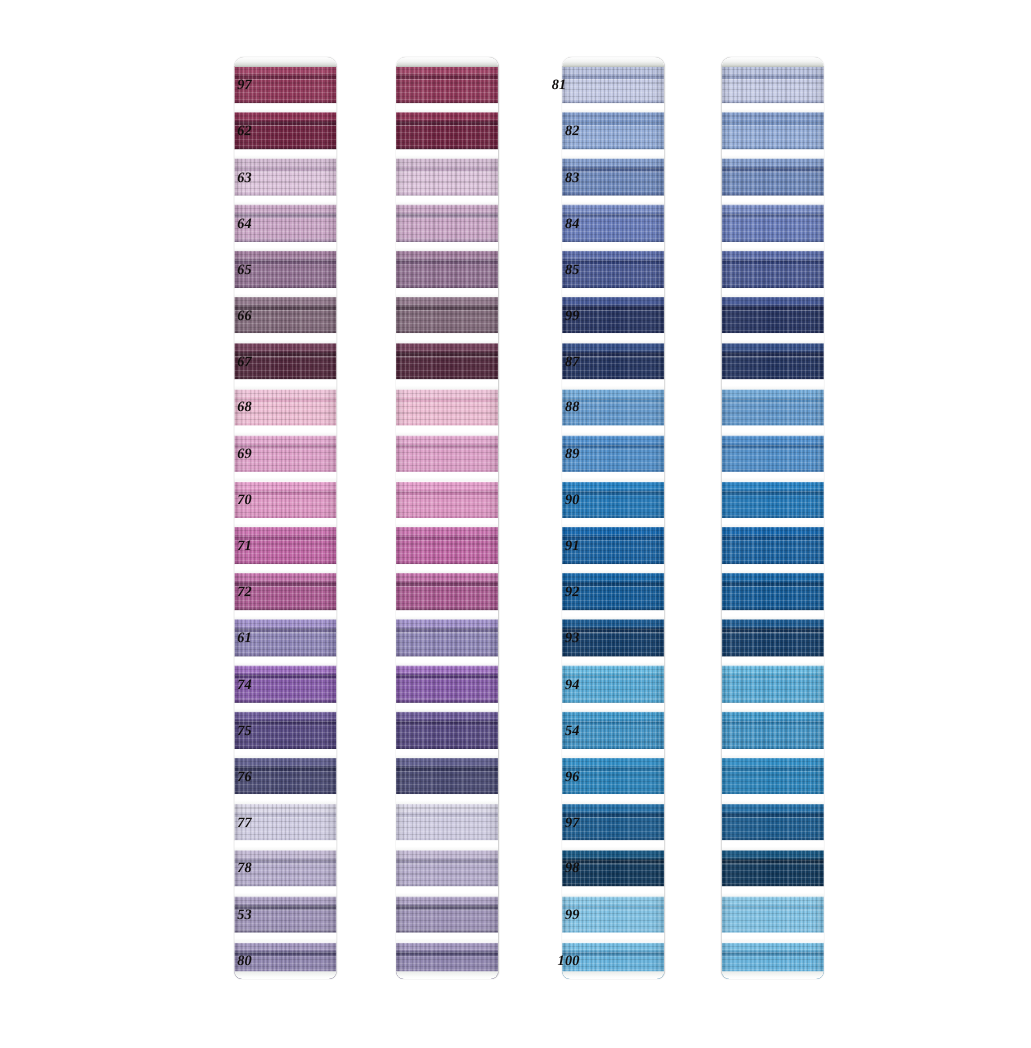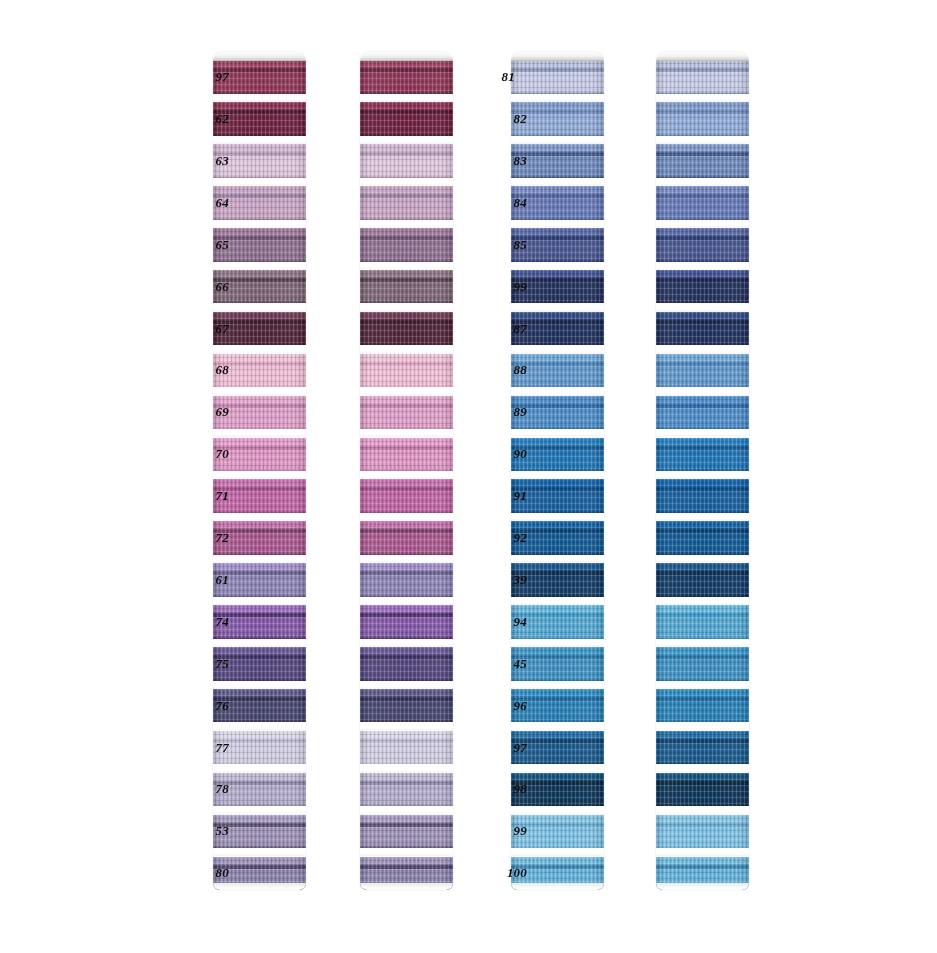--- a/index.html
+++ b/index.html
@@ -790,23 +790,23 @@
       <div class="label" style="left: 481px; top: 153.95px;">83</div>
       <div class="label" style="left: 481px; top: 195.85px;">84</div>
       <div class="label" style="left: 481px; top: 237.75px;">85</div>
       <div class="label" style="left: 481px; top: 279.65px;">99</div>
       <div class="label" style="left: 481px; top: 321.55px;">87</div>
       <div class="label" style="left: 481px; top: 363.45px;">88</div>
       <div class="label" style="left: 481px; top: 405.35px;">89</div>
       <div class="label" style="left: 481px; top: 447.25px;">90</div>
       <div class="label" style="left: 481px; top: 489.15px;">91</div>
       <div class="label" style="left: 481px; top: 531.05px;">92</div>
-      <div class="label" style="left: 481px; top: 572.95px;">39</div>
+      <div class="label" style="left: 481px; top: 572.95px;">93</div>
       <div class="label" style="left: 481px; top: 614.85px;">94</div>
-      <div class="label" style="left: 481px; top: 656.75px;">45</div>
+      <div class="label" style="left: 481px; top: 656.75px;">54</div>
       <div class="label" style="left: 481px; top: 698.65px;">96</div>
       <div class="label" style="left: 481px; top: 740.55px;">97</div>
       <div class="label" style="left: 481px; top: 782.45px;">98</div>
       <div class="label" style="left: 481px; top: 824.35px;">99</div>
       <div class="label" style="left: 481px; top: 866.25px;">100</div>
     </div>
 
 </div>
 
 </body></html>

